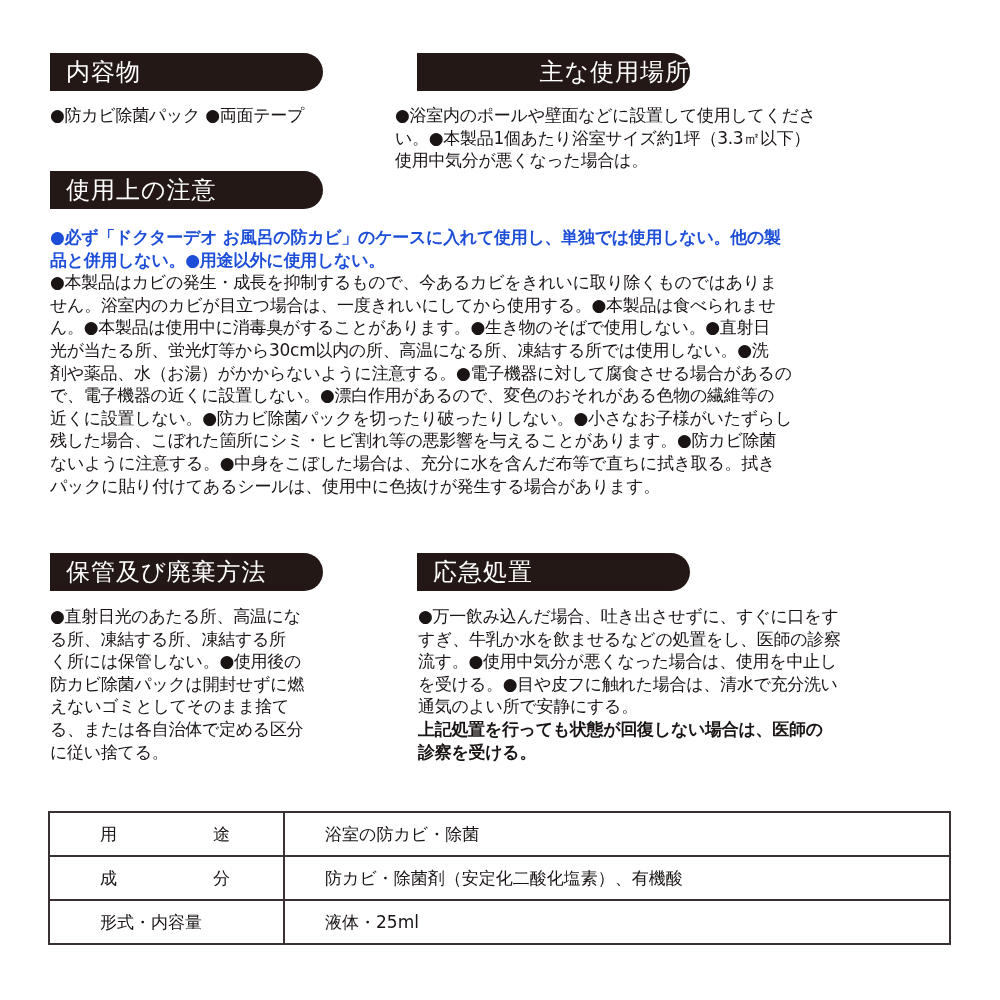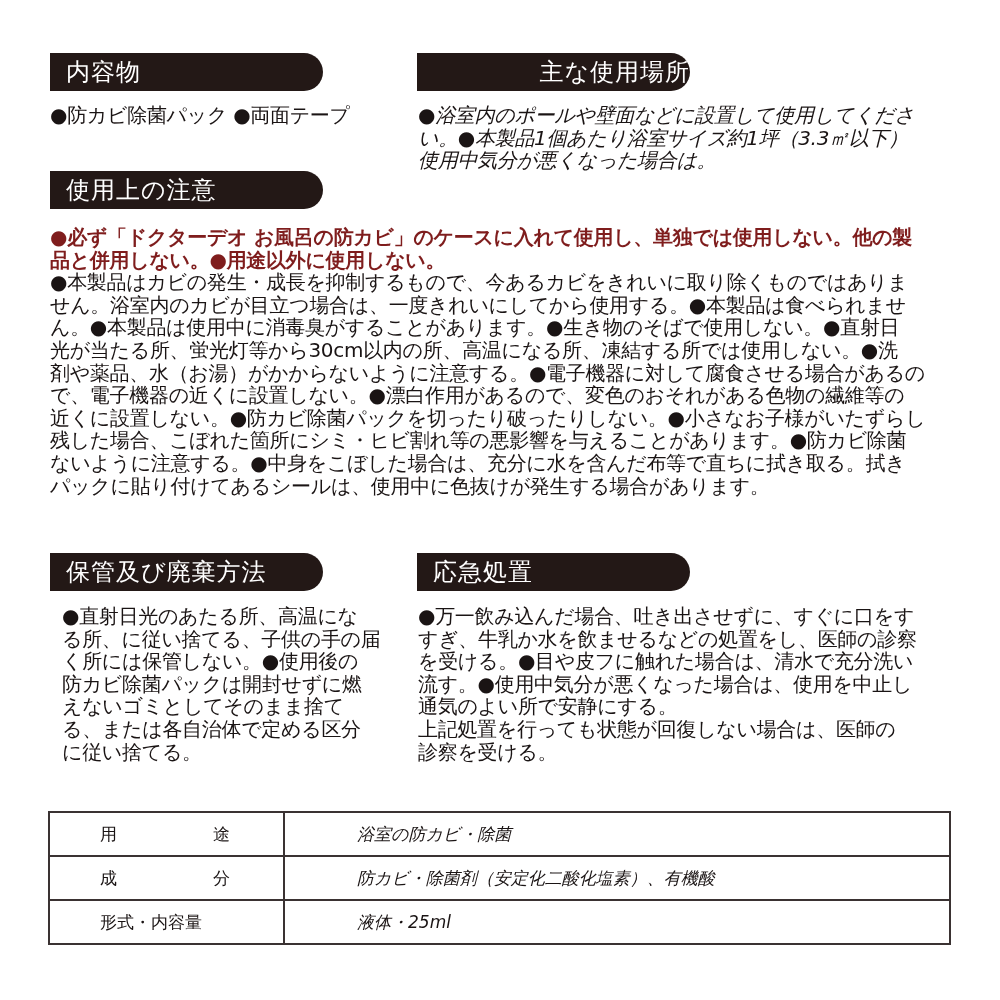--- a/index.html
+++ b/index.html
@@ -2,39 +2,39 @@
 <html><head>
 <meta charset="utf-8">
 <style>
   html, body { margin:0; padding:0; background:#ffffff; }
   body { width:1000px; height:1000px; position:relative; overflow:hidden;
          font-family:"DejaVu Sans", "Liberation Sans", sans-serif; color:#1a1414; }
   .hdr { position:absolute; height:38px; background:#231816; color:#ffffff;
          border-radius:0 19px 19px 0; box-sizing:border-box;
          padding-left:16px; font-size:24px; line-height:38px; font-weight:normal;
          letter-spacing:1px; white-space:nowrap; }
-  .txt { position:absolute; font-size:20px; line-height:22.6px; letter-spacing:-0.3px; }
-  .red { color:#7f1d1d; font-weight:bold; }
-  .bold { font-weight:normal; }
+  .txt { position:absolute; font-size:17px; line-height:22.6px; letter-spacing:-0.3px; }
+  .red { color:#1d4ed8; font-weight:bold; }
+  .bold { font-weight:bold; }
   .line { display:block; white-space:nowrap; }
   table.spec { position:absolute; left:48px; top:811px; width:903px;
                border-collapse:collapse; font-size:17px; }
   table.spec td { border:2px solid #3a3232; height:44px; padding:0; box-sizing:border-box; }
   table.spec td.k { width:235px; padding-left:50px; }
   table.spec td.k .sp { display:flex; justify-content:space-between; width:130px; }
-  table.spec td.v { padding-left:72px;font-style:italic; }
+  table.spec td.v { padding-left:40px; }
 </style>
 </head>
 <body>
 
 <div class="hdr" style="left:50px; top:53px; width:273px;">内容物</div>
 <div class="txt" style="left:50px; top:104px;">●防カビ除菌パック ●両面テープ</div>
 
 <div class="hdr" style="left:417px; top:53px; width:273px;text-align:right;">主な使用場所</div>
-<div class="txt" style="left:418px; top:104px;font-style:italic;">
+<div class="txt" style="left:395px; top:104px;">
   <span class="line">●浴室内のポールや壁面などに設置して使用してくださ</span>
   <span class="line">い。●本製品1個あたり浴室サイズ約1坪（3.3㎡以下）</span>
   <span class="line">使用中気分が悪くなった場合は。</span>
 </div>
 
 <div class="hdr" style="left:50px; top:171px; width:273px;">使用上の注意</div>
 <div class="txt" style="left:50px; top:226px;">
   <span class="line red">●必ず「ドクターデオ お風呂の防カビ」のケースに入れて使用し、単独では使用しない。他の製</span>
   <span class="line red">品と併用しない。●用途以外に使用しない。</span>
   <span class="line">●本製品はカビの発生・成長を抑制するもので、今あるカビをきれいに取り除くものではありま</span>
@@ -43,36 +43,36 @@
   <span class="line">光が当たる所、蛍光灯等から30cm以内の所、高温になる所、凍結する所では使用しない。●洗</span>
   <span class="line">剤や薬品、水（お湯）がかからないように注意する。●電子機器に対して腐食させる場合があるの</span>
   <span class="line">で、電子機器の近くに設置しない。●漂白作用があるので、変色のおそれがある色物の繊維等の</span>
   <span class="line">近くに設置しない。●防カビ除菌パックを切ったり破ったりしない。●小さなお子様がいたずらし</span>
   <span class="line">残した場合、こぼれた箇所にシミ・ヒビ割れ等の悪影響を与えることがあります。●防カビ除菌</span>
   <span class="line">ないように注意する。●中身をこぼした場合は、充分に水を含んだ布等で直ちに拭き取る。拭き</span>
   <span class="line">パックに貼り付けてあるシールは、使用中に色抜けが発生する場合があります。</span>
 </div>
 
 <div class="hdr" style="left:50px; top:553px; width:273px;">保管及び廃棄方法</div>
-<div class="txt" style="left:62px; top:605px;">
+<div class="txt" style="left:50px; top:605px;">
   <span class="line">●直射日光のあたる所、高温にな</span>
-  <span class="line">る所、に従い捨てる、子供の手の届</span>
+  <span class="line">る所、凍結する所、凍結する所</span>
   <span class="line">く所には保管しない。●使用後の</span>
   <span class="line">防カビ除菌パックは開封せずに燃</span>
   <span class="line">えないゴミとしてそのまま捨て</span>
   <span class="line">る、または各自治体で定める区分</span>
   <span class="line">に従い捨てる。</span>
 </div>
 
 <div class="hdr" style="left:417px; top:553px; width:273px;">応急処置</div>
 <div class="txt" style="left:418px; top:605px;">
   <span class="line">●万一飲み込んだ場合、吐き出させずに、すぐに口をす</span>
   <span class="line">すぎ、牛乳か水を飲ませるなどの処置をし、医師の診察</span>
+  <span class="line">流す。●使用中気分が悪くなった場合は、使用を中止し</span>
   <span class="line">を受ける。●目や皮フに触れた場合は、清水で充分洗い</span>
-  <span class="line">流す。●使用中気分が悪くなった場合は、使用を中止し</span>
   <span class="line">通気のよい所で安静にする。</span>
   <span class="line bold">上記処置を行っても状態が回復しない場合は、医師の</span>
   <span class="line bold">診察を受ける。</span>
 </div>
 
 <table class="spec">
   <tbody>
       <tr>
     <td class="k">
       <div class="sp">

